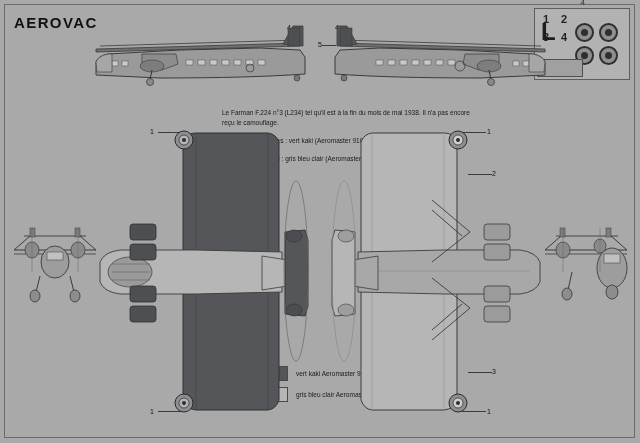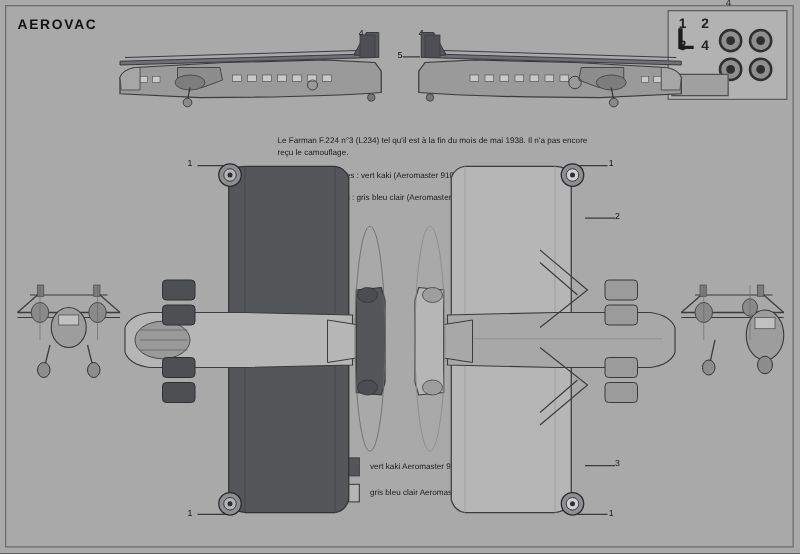--- a/index.html
+++ b/index.html
@@ -20,21 +20,21 @@
   .sheet-border {
     position: absolute;
     left: 4px; top: 4px;
     width: 631px; height: 434px;
     border: 1px solid #6b6b6b;
     box-sizing: border-box;
   }
   .brand {
     position: absolute;
     left: 14px; top: 14px;
-    font-size: 11px;
+    font-size: 15px;
     font-weight: bold;
     letter-spacing: 1.4px;
     color: #111;
   }
 
   
   .codebox {
     position: absolute;
     right: 10px; top: 8px;
     width: 96px; height: 72px;

